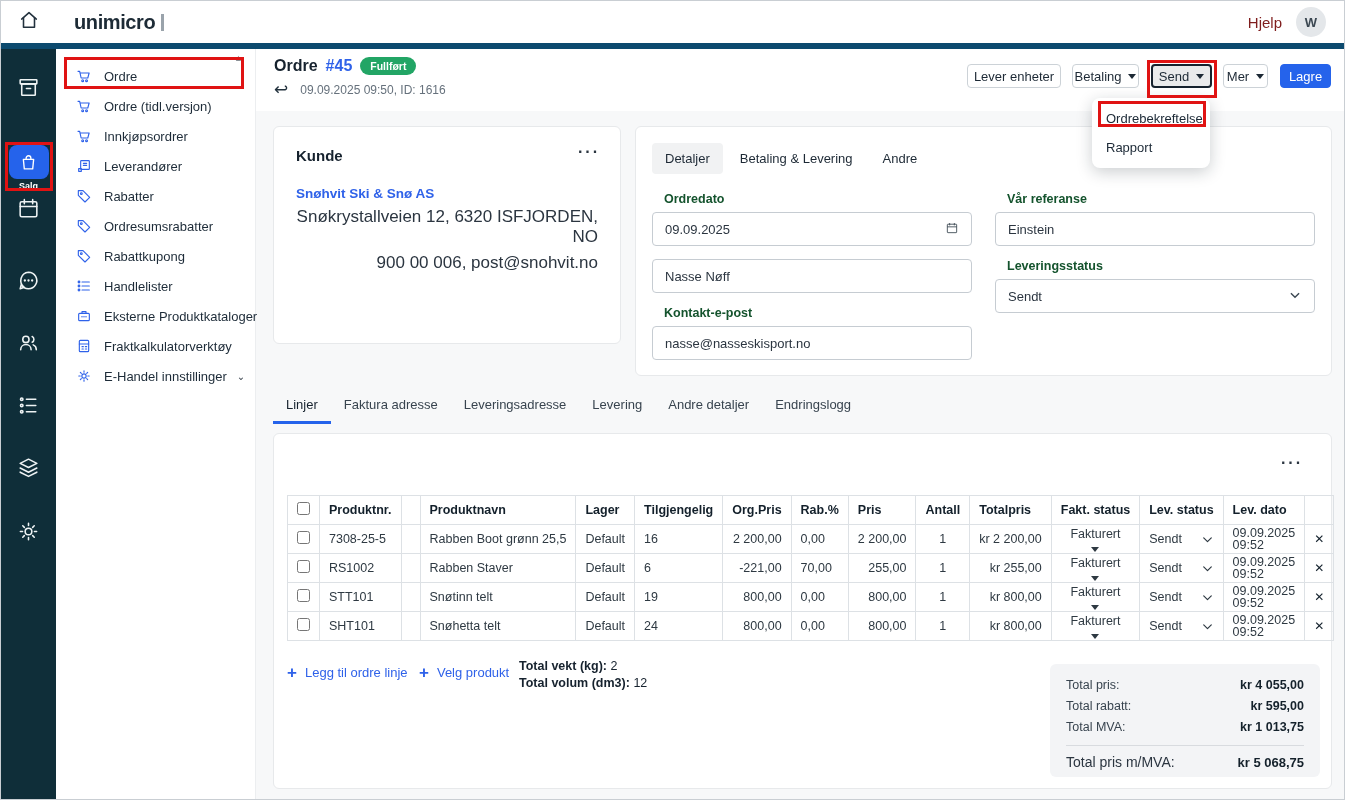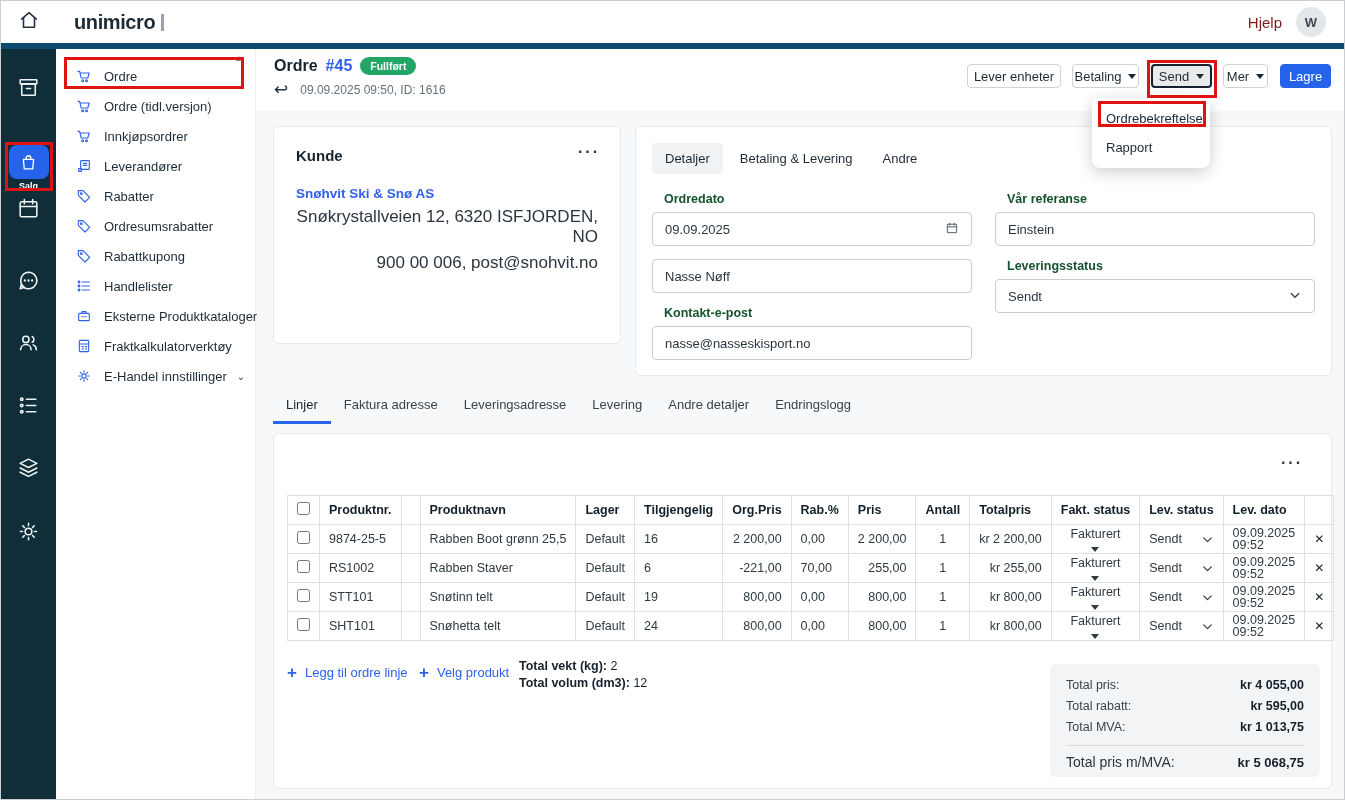--- a/index.html
+++ b/index.html
@@ -467,21 +467,21 @@
               <th class="num">Totalpris</th>
               <th>Fakt. status</th>
               <th>Lev. status</th>
               <th>Lev. dato</th>
               <th></th>
             </tr>
           </thead>
           <tbody>
             <tr>
               <td class="c-check"><input type="checkbox" style=""></td>
-              <td>9874-25-5</td>
+              <td>7308-25-5</td>
               <td></td>
               <td>Rabben Boot grønn 25,5</td>
               <td>Default</td>
               <td>16</td>
               <td class="num">2 200,00</td>
               <td>0,00</td>
               <td class="num">2 200,00</td>
               <td class="ctr">1</td>
               <td class="num">kr 2 200,00</td>
               <td>

